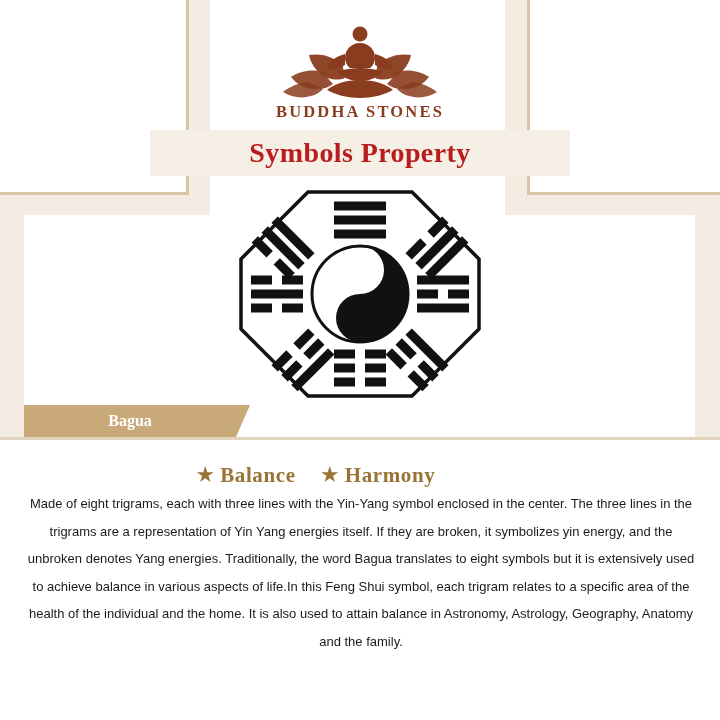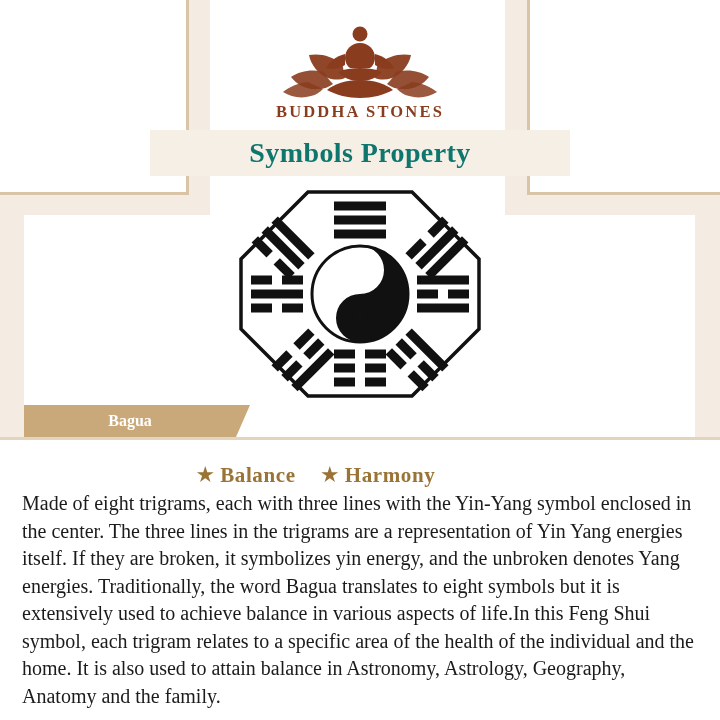--- a/index.html
+++ b/index.html
@@ -103,21 +103,21 @@
     position: absolute;
     top: 130px;
     left: 0;
     width: 720px;
     height: 46px;
     line-height: 46px;
     text-align: center;
     font-family: "Liberation Serif", serif;
     font-weight: bold;
     font-size: 28px;
-    color: #0f766e;
+    color: #b91c1c;
     letter-spacing: 0.4px;
   }
 
   
   .figure {
     position: absolute;
     top: 186px;
     left: 50%;
     transform: translateX(-50%);
     width: 250px;
@@ -181,25 +181,25 @@
     font-size: 19px;
     vertical-align: 1px;
   }
   .tagline .gap { display: inline-block; width: 14px; }
 
   .description {
     position: absolute;
     top: 490px;
     left: 22px;
     width: 678px;
-    font-size: 20px;
+    font-size: 13px;
     line-height: 27.5px;
     color: #1b1b1b;
-    text-align: left;
-    font-family: Liberation Serif, serif;
+    text-align: center;
+    font-family: Liberation Sans, sans-serif;
   }
 </style>
 </head>
 <body>
 
 <div class="page">
 
   <div class="corner corner-tl">
     <div class="corner-tl-inner">
       <div class="corner-tl-band"></div>

